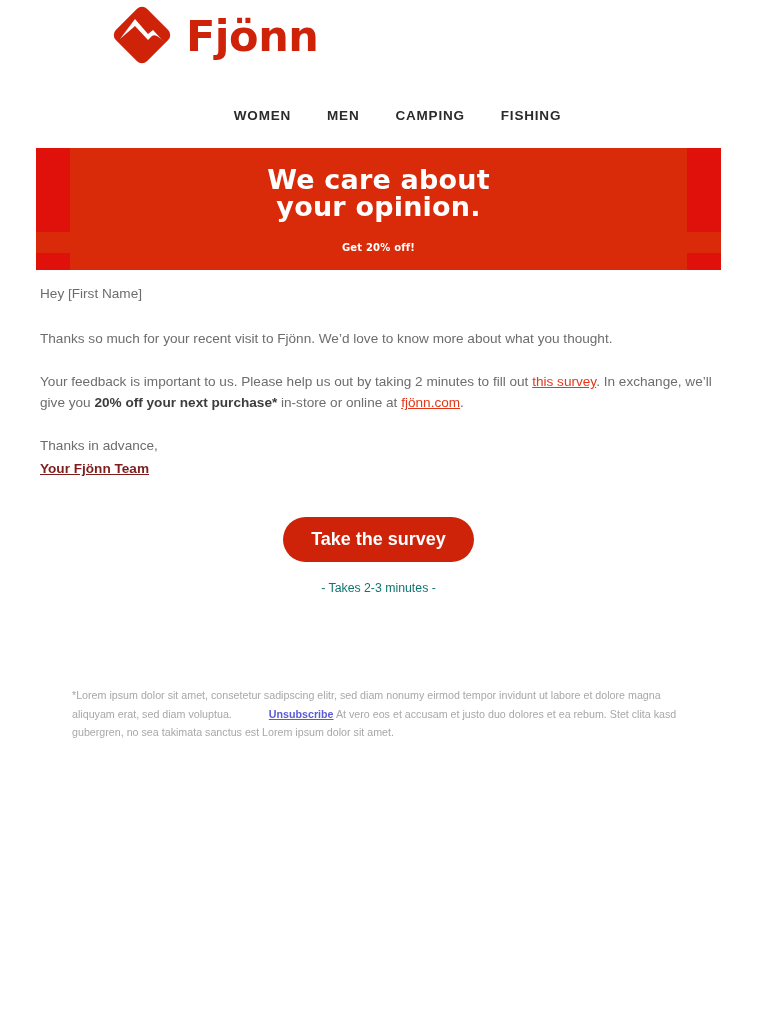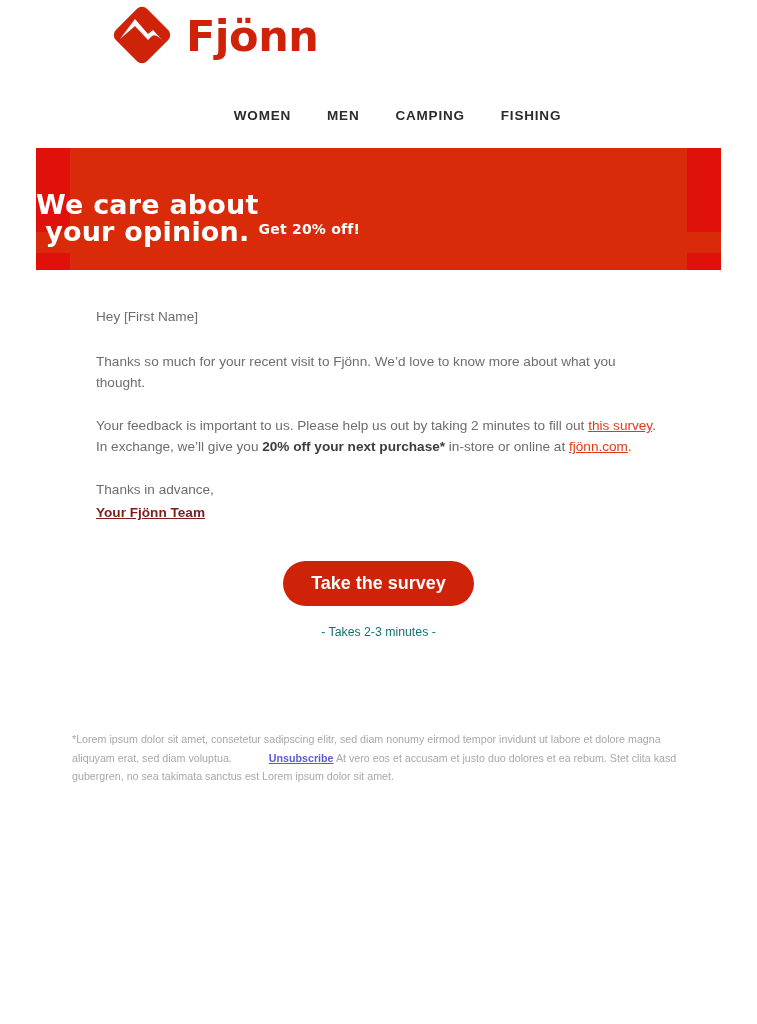--- a/index.html
+++ b/index.html
@@ -84,50 +84,50 @@
   .blk { position: absolute; background: #E0100A; }
   .blk-l1 { left: 0;   top: 0;   width: 34px; height: 84px; }
   .blk-l2 { left: 0;   top: 105px; width: 34px; height: 17px; }
   .blk-r1 { right: 0;  top: 0;   width: 34px; height: 84px; }
   .blk-r2 { right: 0;  top: 105px; width: 34px; height: 17px; }
 
   .hero-inner {
     position: relative;
     height: 100%;
     display: flex;
-    flex-direction: row;
+    flex-direction: column;
     align-items: center;
     justify-content: flex-start;
     padding-top: 18px;
     box-sizing: border-box;
   }
   .hero-title {
     font-family: "DejaVu Sans", sans-serif;
     font-weight: bold;
     font-size: 27px;
     line-height: 1.0;
     color: #ffffff;
     text-align: center;
     letter-spacing: 0.2px;
   }
   .hero-title span { display: block; }
   .hero-sub {
     font-family: "DejaVu Sans", sans-serif;
     font-weight: bold;
-    font-size: 14px;
+    font-size: 10px;
     color: #ffffff;
     text-align: center;
     margin-top: 22px;
     letter-spacing: 0.2px;
   }
 
   
   .body-copy {
-    margin: 0 96px;
-    padding-top: 36px;
+    margin: 0 40px;
+    padding-top: 13px;
     color: #6d6d6d;
     font-size: 13.6px;
     line-height: 1.55;
   }
   .body-copy p { margin: 0 0 22px 0; }
   .p-greeting { margin-bottom: 24px !important; }
   .p-signoff { margin-bottom: 0 !important; }
 
   .link-red {
     color: #E3371A;

